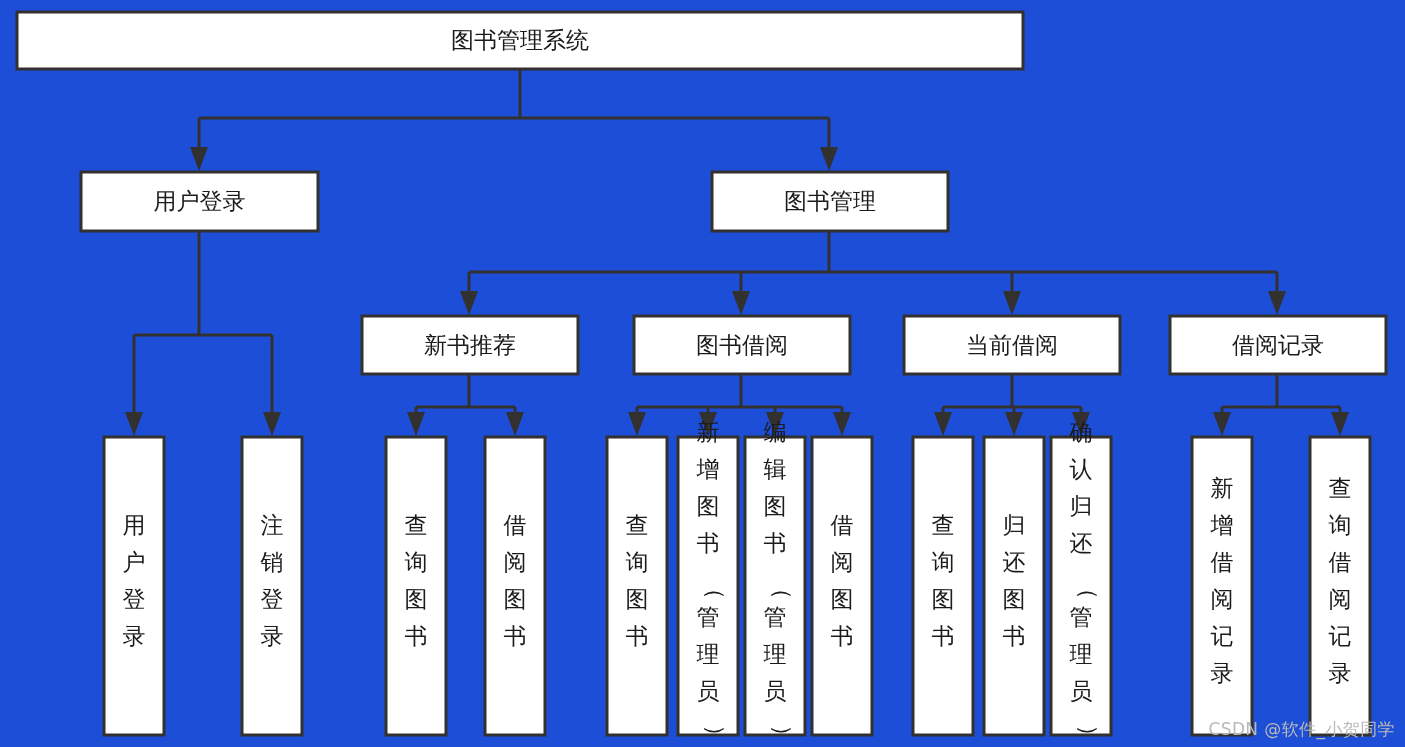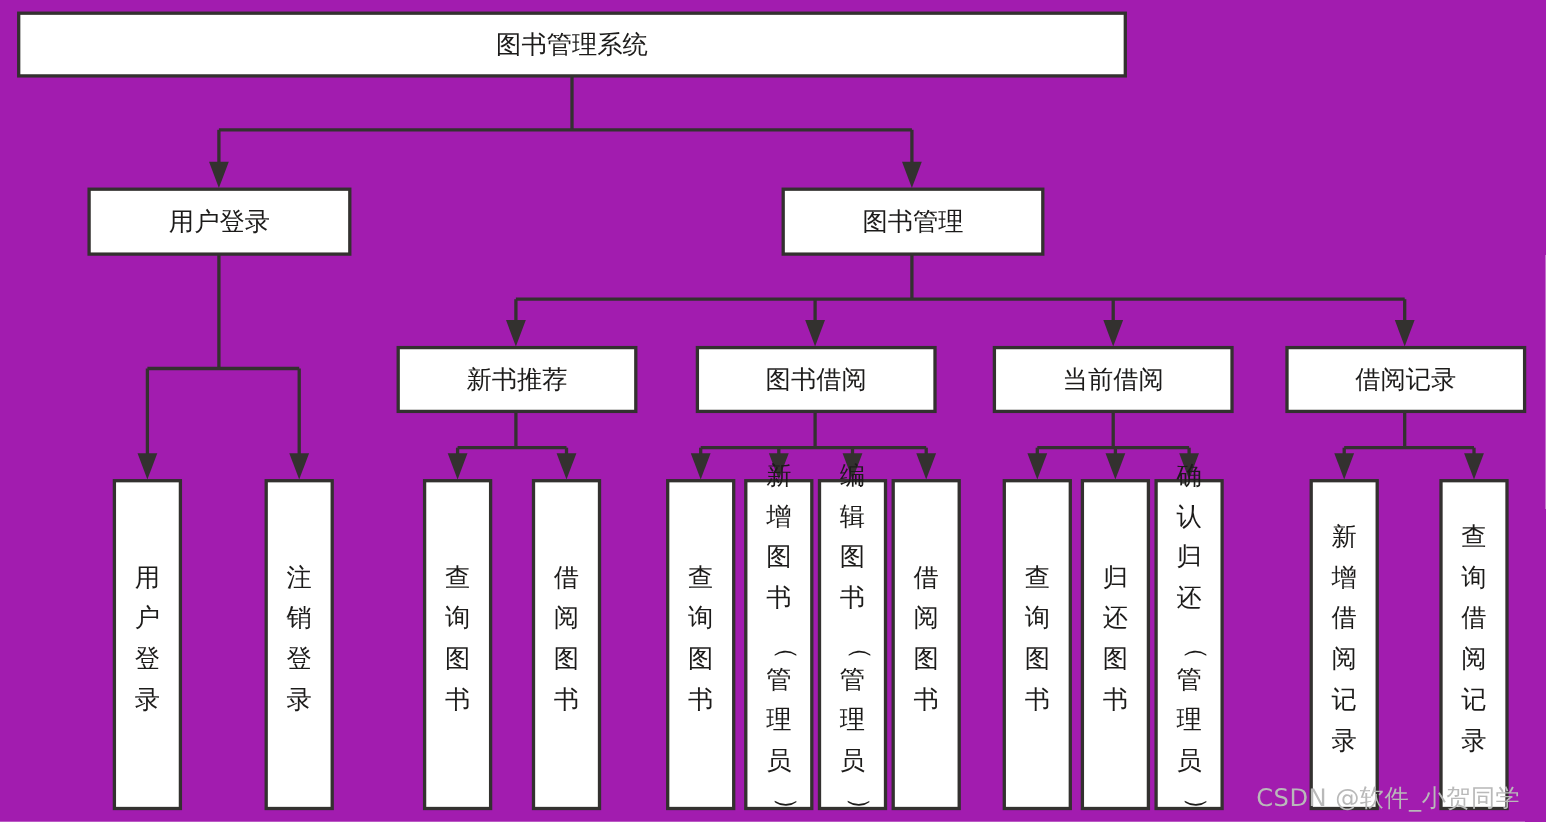--- a/index.html
+++ b/index.html
@@ -11,21 +11,21 @@
   body {
     width: 1405px;
     height: 747px;
     overflow: hidden;
     font-family: "DejaVu Sans", "Liberation Sans", sans-serif;
   }
   #diagram-root {
     position: relative;
     width: 1405px;
     height: 747px;
-    background: #a21caf;
+    background: #1d4ed8;
   }
   svg#diagram-canvas {
     position: absolute;
     left: 0;
     top: 0;
     width: 1405px;
     height: 747px;
     display: block;
   }
   .node-box {
@@ -53,25 +53,25 @@
     text-anchor: middle;
   }
   .vert-char {
     font-family: "DejaVu Sans", "Liberation Sans", sans-serif;
     font-size: 23px;
     fill: #1c1b1a;
     text-anchor: middle;
   }
   .watermark-text {
     position: absolute;
-    right: 23px;
+    right: 10px;
     bottom: 6px;
     color: #b9b9b9;
     font-family: "DejaVu Sans", "Liberation Sans", sans-serif;
-    font-size: 22px;
+    font-size: 17px;
     letter-spacing: 0.4px;
     white-space: nowrap;
     user-select: none;
   }
 </style>
 </head>
 <body>
 
 <div id="diagram-root">
   <svg id="diagram-canvas" viewBox="0 0 1405 747">

